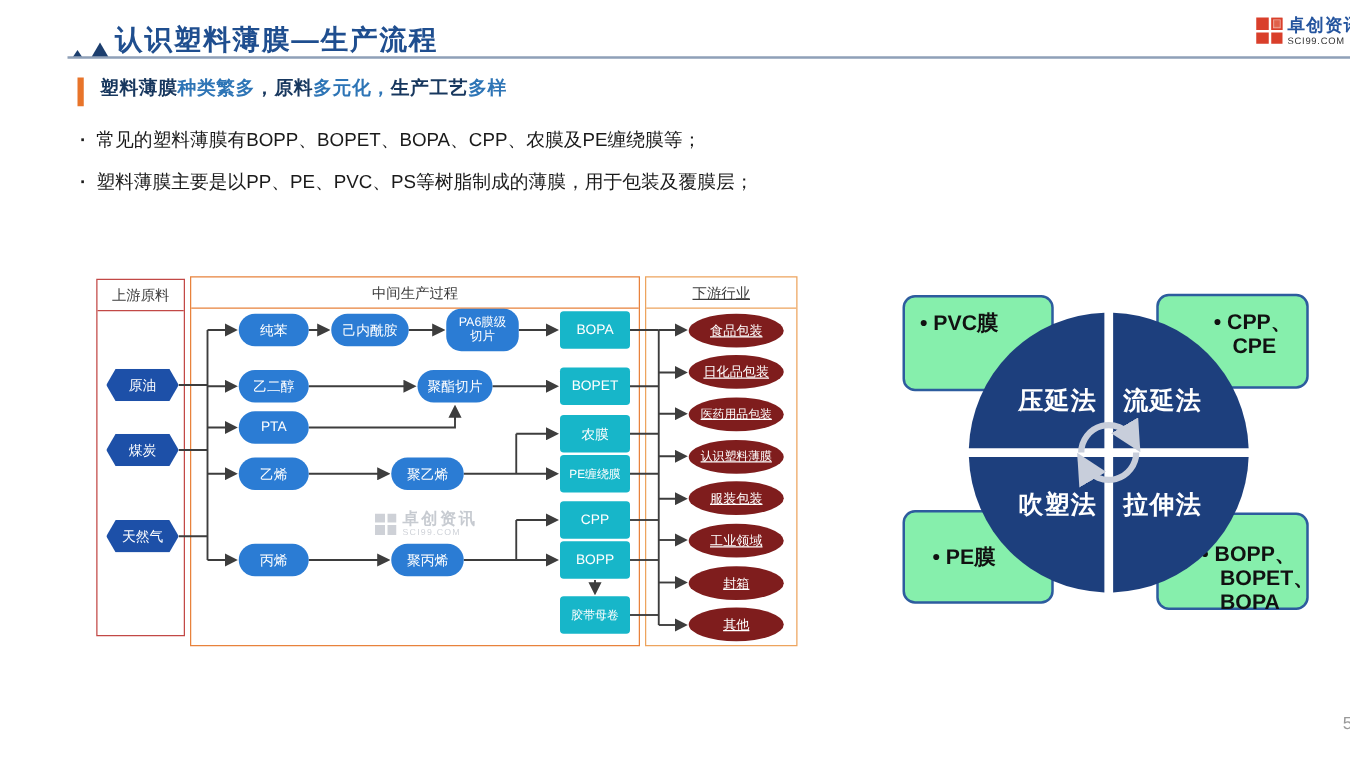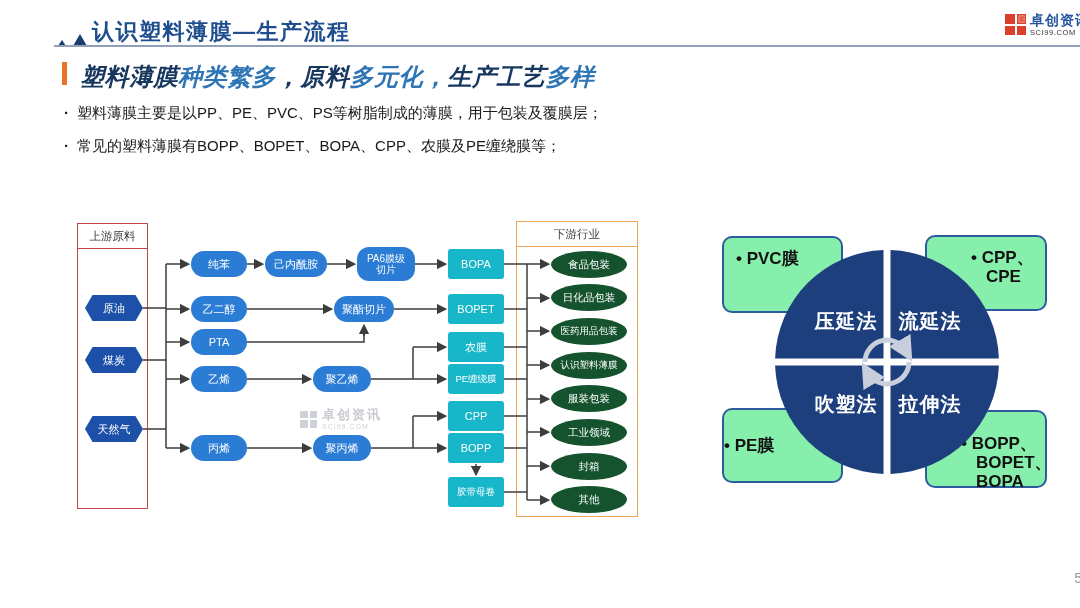--- a/index.html
+++ b/index.html
@@ -16,67 +16,67 @@
   .logo { position:absolute; right:14px; top:13px; display:flex; align-items:center; gap:4px; }
   .logo-icon { width:21px; height:21px; display:grid; grid-template-columns:1fr 1fr; grid-template-rows:1fr 1fr; gap:2px; }
   .logo-icon div { background:#d93f2b; }
   .logo-icon div.pat { background:#e0604a; box-shadow:inset 0 0 0 1.5px #d93f2b, inset 0 0 1px 2px #f4c9bf; }
   .logo-text { display:flex; flex-direction:column; line-height:1; }
   .logo-name { font-size:14px; font-weight:bold; color:#24549e; letter-spacing:1px; }
   .logo-domain { font-size:7.5px; color:#333; letter-spacing:.6px; margin-top:2px; }
 
   
   .sub-bar { position:absolute; left:38px; top:62px; width:5px; height:23px; background:#e8742a; }
-  .subtitle { position:absolute; left:56px; top:61px; font-size:24px; font-weight:bold; color:#17375e; letter-spacing:.5px;font-style:italic; }
+  .subtitle { position:absolute; left:56px; top:61px; font-size:15px; font-weight:bold; color:#17375e; letter-spacing:.5px; }
   .subtitle .hl { color:#2e75b6; }
   .bullets { position:absolute; left:40px; top:103px; width:620px; }
   .bullet { display:flex; font-size:15px; color:#1a1a1a; line-height:19px; margin-bottom:14px; }
   .bullet::before { content:"·"; font-weight:bold; margin-right:8px; }
 
   
   .flow { position:absolute; left:50px; top:218px; width:566px; height:302px; }
   .col { position:absolute; }
   .col-up   { left:3px;   top:5px; width:71px;  height:286px; border:1.5px solid #c24846; }
   .col-mid  { left:78px;  top:3px; width:360px; height:296px; border:1.5px solid #e8823c; }
   .col-down { left:442px; top:3px; width:122px; height:296px; border:1.5px solid #eda45e; }
   .col-head { height:25px; display:flex; align-items:center; justify-content:center; font-size:11.5px; color:#3c3c3c; }
   .col-up .col-head   { border-bottom:1.5px solid #c24846; }
   .col-mid .col-head  { border-bottom:1.5px solid #e8823c; }
-  .col-down .col-head { border-bottom:1.5px solid #eda45e; }
+  .col-down .col-head { border-bottom:1.5px solid #eda45e;text-decoration:underline; }
 
   .flow svg.wires { position:absolute; left:0; top:0; }
   .hex  { position:absolute; width:58px; height:26px; background:#1d50a8; color:#fff; font-size:11px;
           display:flex; align-items:center; justify-content:center;
           clip-path:polygon(13% 0,87% 0,100% 50%,87% 100%,13% 100%,0 50%); }
   .pill { position:absolute; height:26px; background:#2b7cd4; color:#fff; font-size:11px; border-radius:13px;
           display:flex; align-items:center; justify-content:center; }
   .pill.tall { height:34px; border-radius:12px; font-size:10px; line-height:1.15; text-align:center; padding:0 8px; }
   .prod { position:absolute; width:56px; height:30px; background:#17b6c9; color:#fff; font-size:11px; border-radius:3px;
           display:flex; align-items:center; justify-content:center; }
   .prod.small { font-size:9.5px; }
-  .ell  { position:absolute; width:76px; height:27px; background:#14532d; color:#fff; font-size:10.5px; border-radius:50%;
-          display:flex; align-items:center; justify-content:center; }
+  .ell  { position:absolute; width:76px; height:27px; background:#7f1d1d; color:#fff; font-size:10.5px; border-radius:50%;
+          display:flex; align-items:center; justify-content:center;text-decoration:underline; }
   .ell.small { font-size:9.5px; }
 
   .wm { position:absolute; left:226px; top:190px; display:flex; align-items:center; gap:5px; opacity:.55; }
   .wm-icon { width:17px; height:17px; display:grid; grid-template-columns:1fr 1fr; grid-template-rows:1fr 1fr; gap:2px; }
   .wm-icon div { background:#a7adb8; }
   .wm-text { display:flex; flex-direction:column; line-height:1; }
   .wm-name { font-size:13px; font-weight:bold; color:#9aa1ac; letter-spacing:2px; }
   .wm-domain { font-size:7px; color:#a7adb8; letter-spacing:1px; margin-top:2px; }
 
   
   .wheel { position:absolute; left:690px; top:228px; width:346px; height:272px; }
   .co { position:absolute; background:#86efac; border:2px solid #2d5c9e; border-radius:10px;
         font-size:17px; font-weight:bold; color:#111; line-height:19px; }
   .co .ln { white-space:nowrap; }
   .co .ln.ind { margin-left:15px; }
   .co1 { left:8px;   top:8px;   width:121px; height:77px; padding:11px 0 0 12px; }
   .co2 { left:211px; top:7px;   width:122px; height:76px; padding:11px 0 0 44px; }
-  .co3 { left:8px;   top:180px; width:121px; height:75px; display:flex; align-items:center; padding-left:0; }
+  .co3 { left:8px;   top:180px; width:121px; height:75px; display:flex; align-items:center; padding-left:22px; }
   .co4 { left:211px; top:182px; width:122px; height:78px; padding:22px 0 0 34px; }
   .wheel svg.disc { position:absolute; left:58px; top:19px; }
   .qlab { position:absolute; color:#fff; font-size:20px; font-weight:bold; letter-spacing:1px;
           transform:translate(-50%,-50%); white-space:nowrap; }
 
   
   .source { position:absolute; left:45px; top:557px; font-size:13px; color:#1a1a1a; }
   .pagenum { position:absolute; right:22px; top:570px; font-size:14px; color:#999; }
 </style>
 </head>
@@ -101,27 +101,30 @@
       <span class="logo-domain">SCI99.COM</span>
     </div>
   </div>
 
   <div class="sub-bar"></div>
   <div class="subtitle">
     <span>塑料薄膜</span><span class="hl">种类繁多</span><span>，原料</span><span class="hl">多元化，</span><span>生产工艺</span><span class="hl">多样</span>
   </div>
 
   <div class="bullets">
+    <div class="bullet">常见的塑料薄膜有BOPP、BOPET、BOPA、CPP、农膜及PE缠绕膜等；</div>
     <div class="bullet">塑料薄膜主要是以PP、PE、PVC、PS等树脂制成的薄膜，用于包装及覆膜层；</div>
-    <div class="bullet">常见的塑料薄膜有BOPP、BOPET、BOPA、CPP、农膜及PE缠绕膜等；</div>
   </div>
 
   <div class="flow">
     <div class="col col-up">
       <div class="col-head">上游原料</div>
+    </div>
+    <div class="col col-mid">
+      <div class="col-head">中间生产过程</div>
     </div>
     <div class="col col-down">
       <div class="col-head">下游行业</div>
     </div>
 
     <div class="wm">
       <div class="wm-icon">
           <div></div>
           <div></div>
           <div></div>

